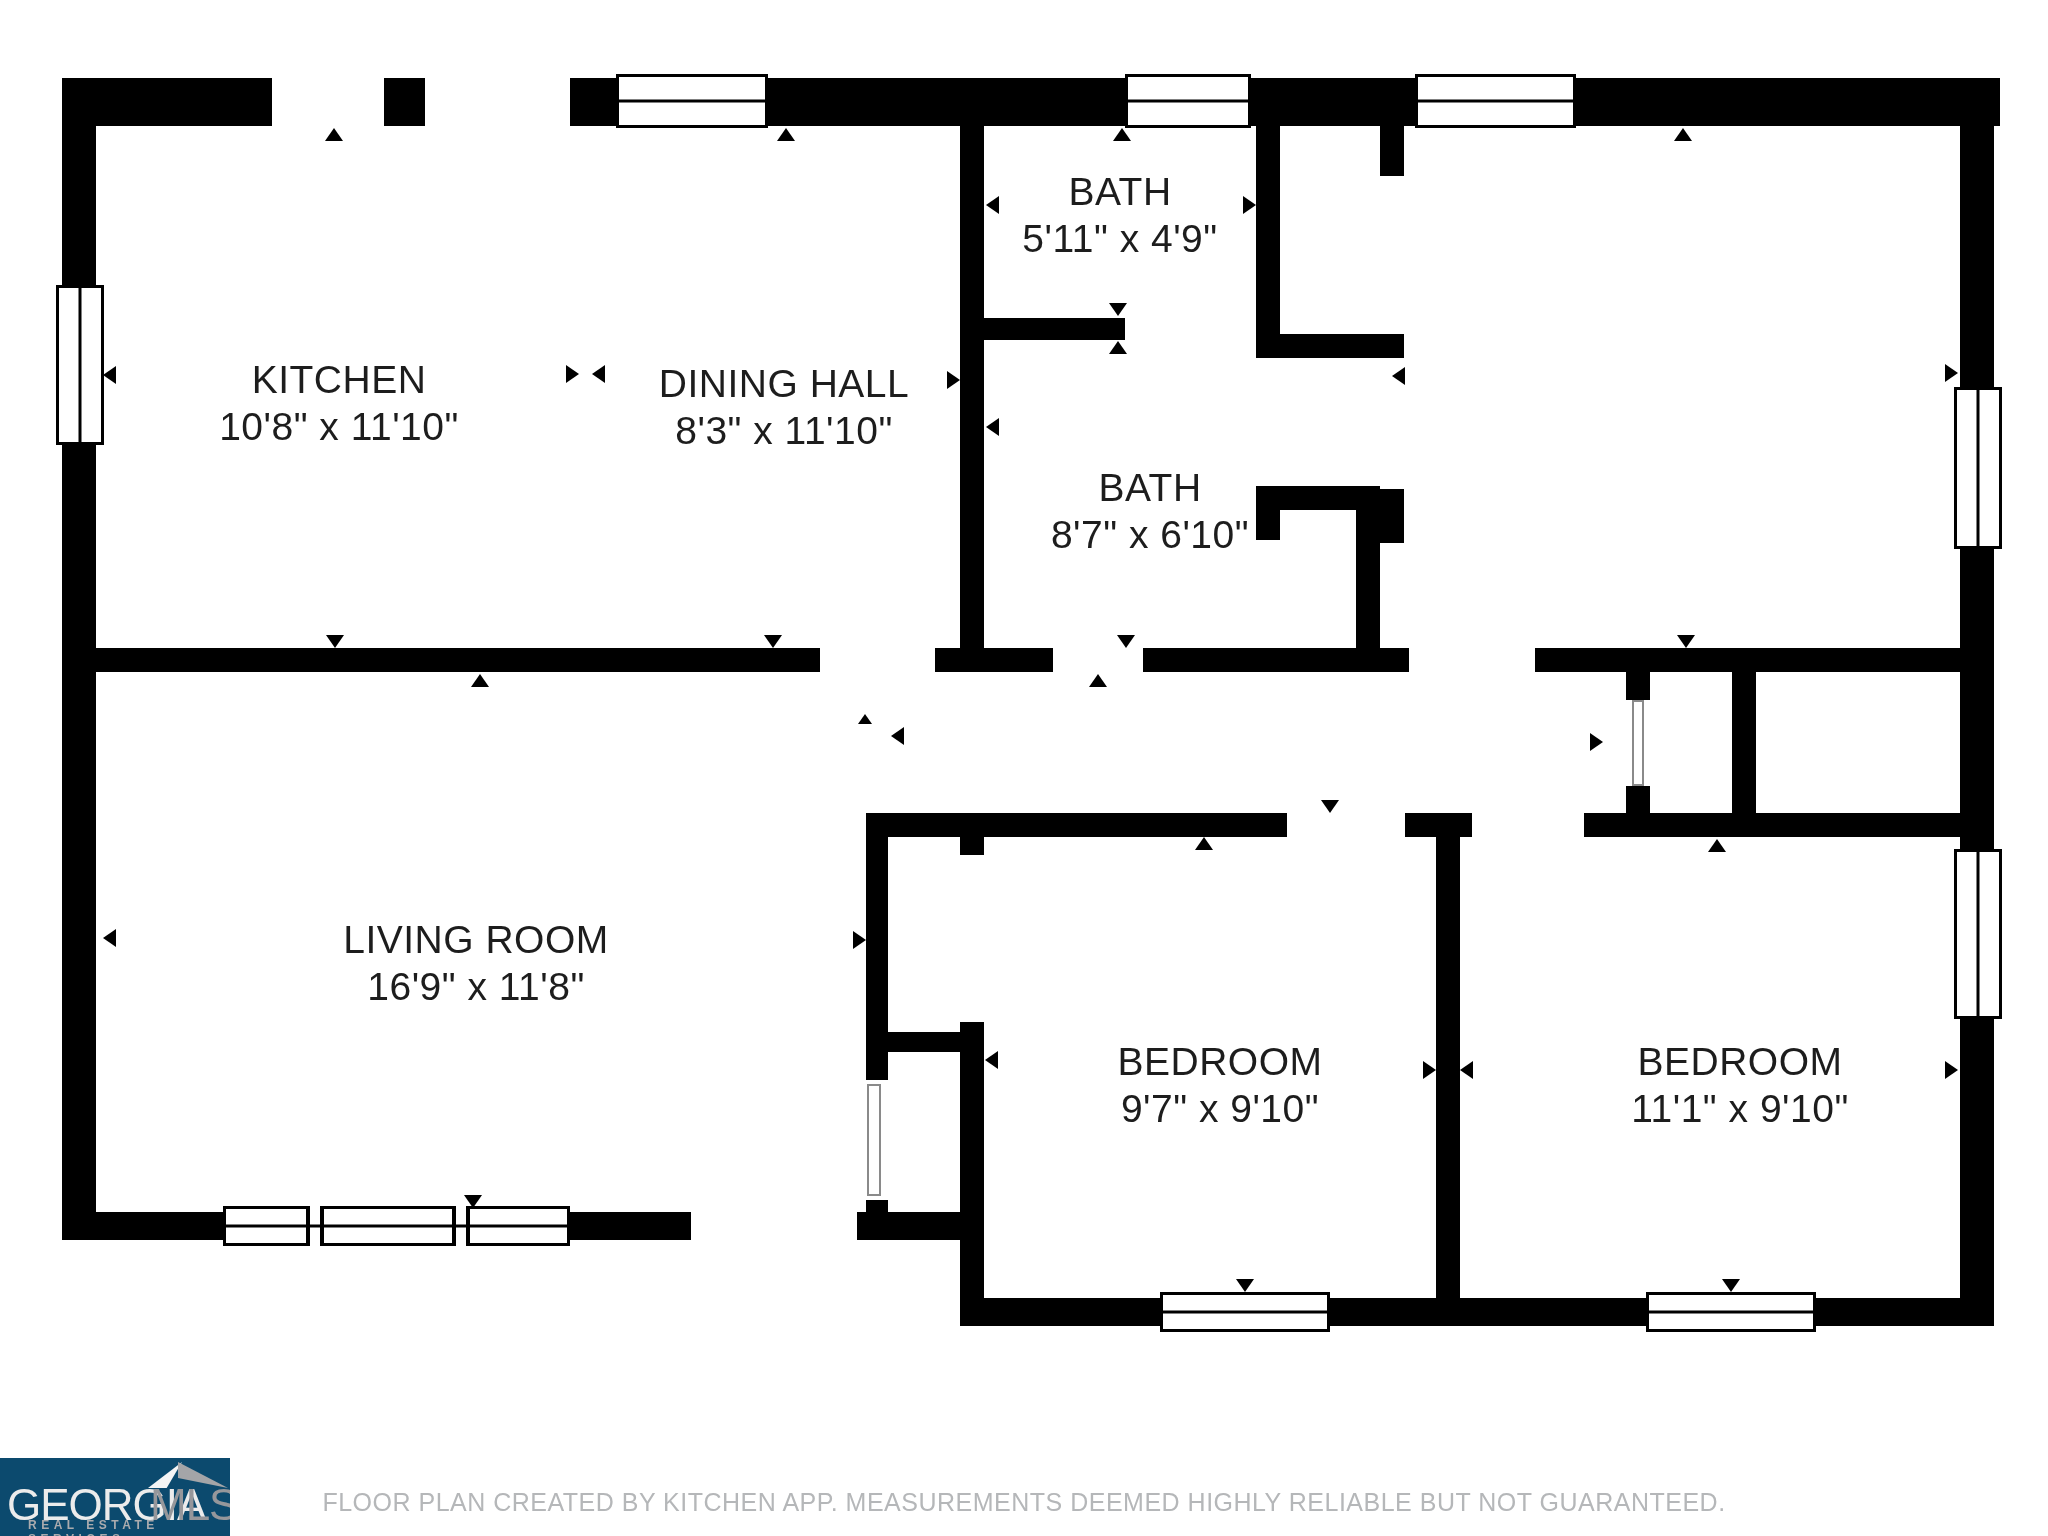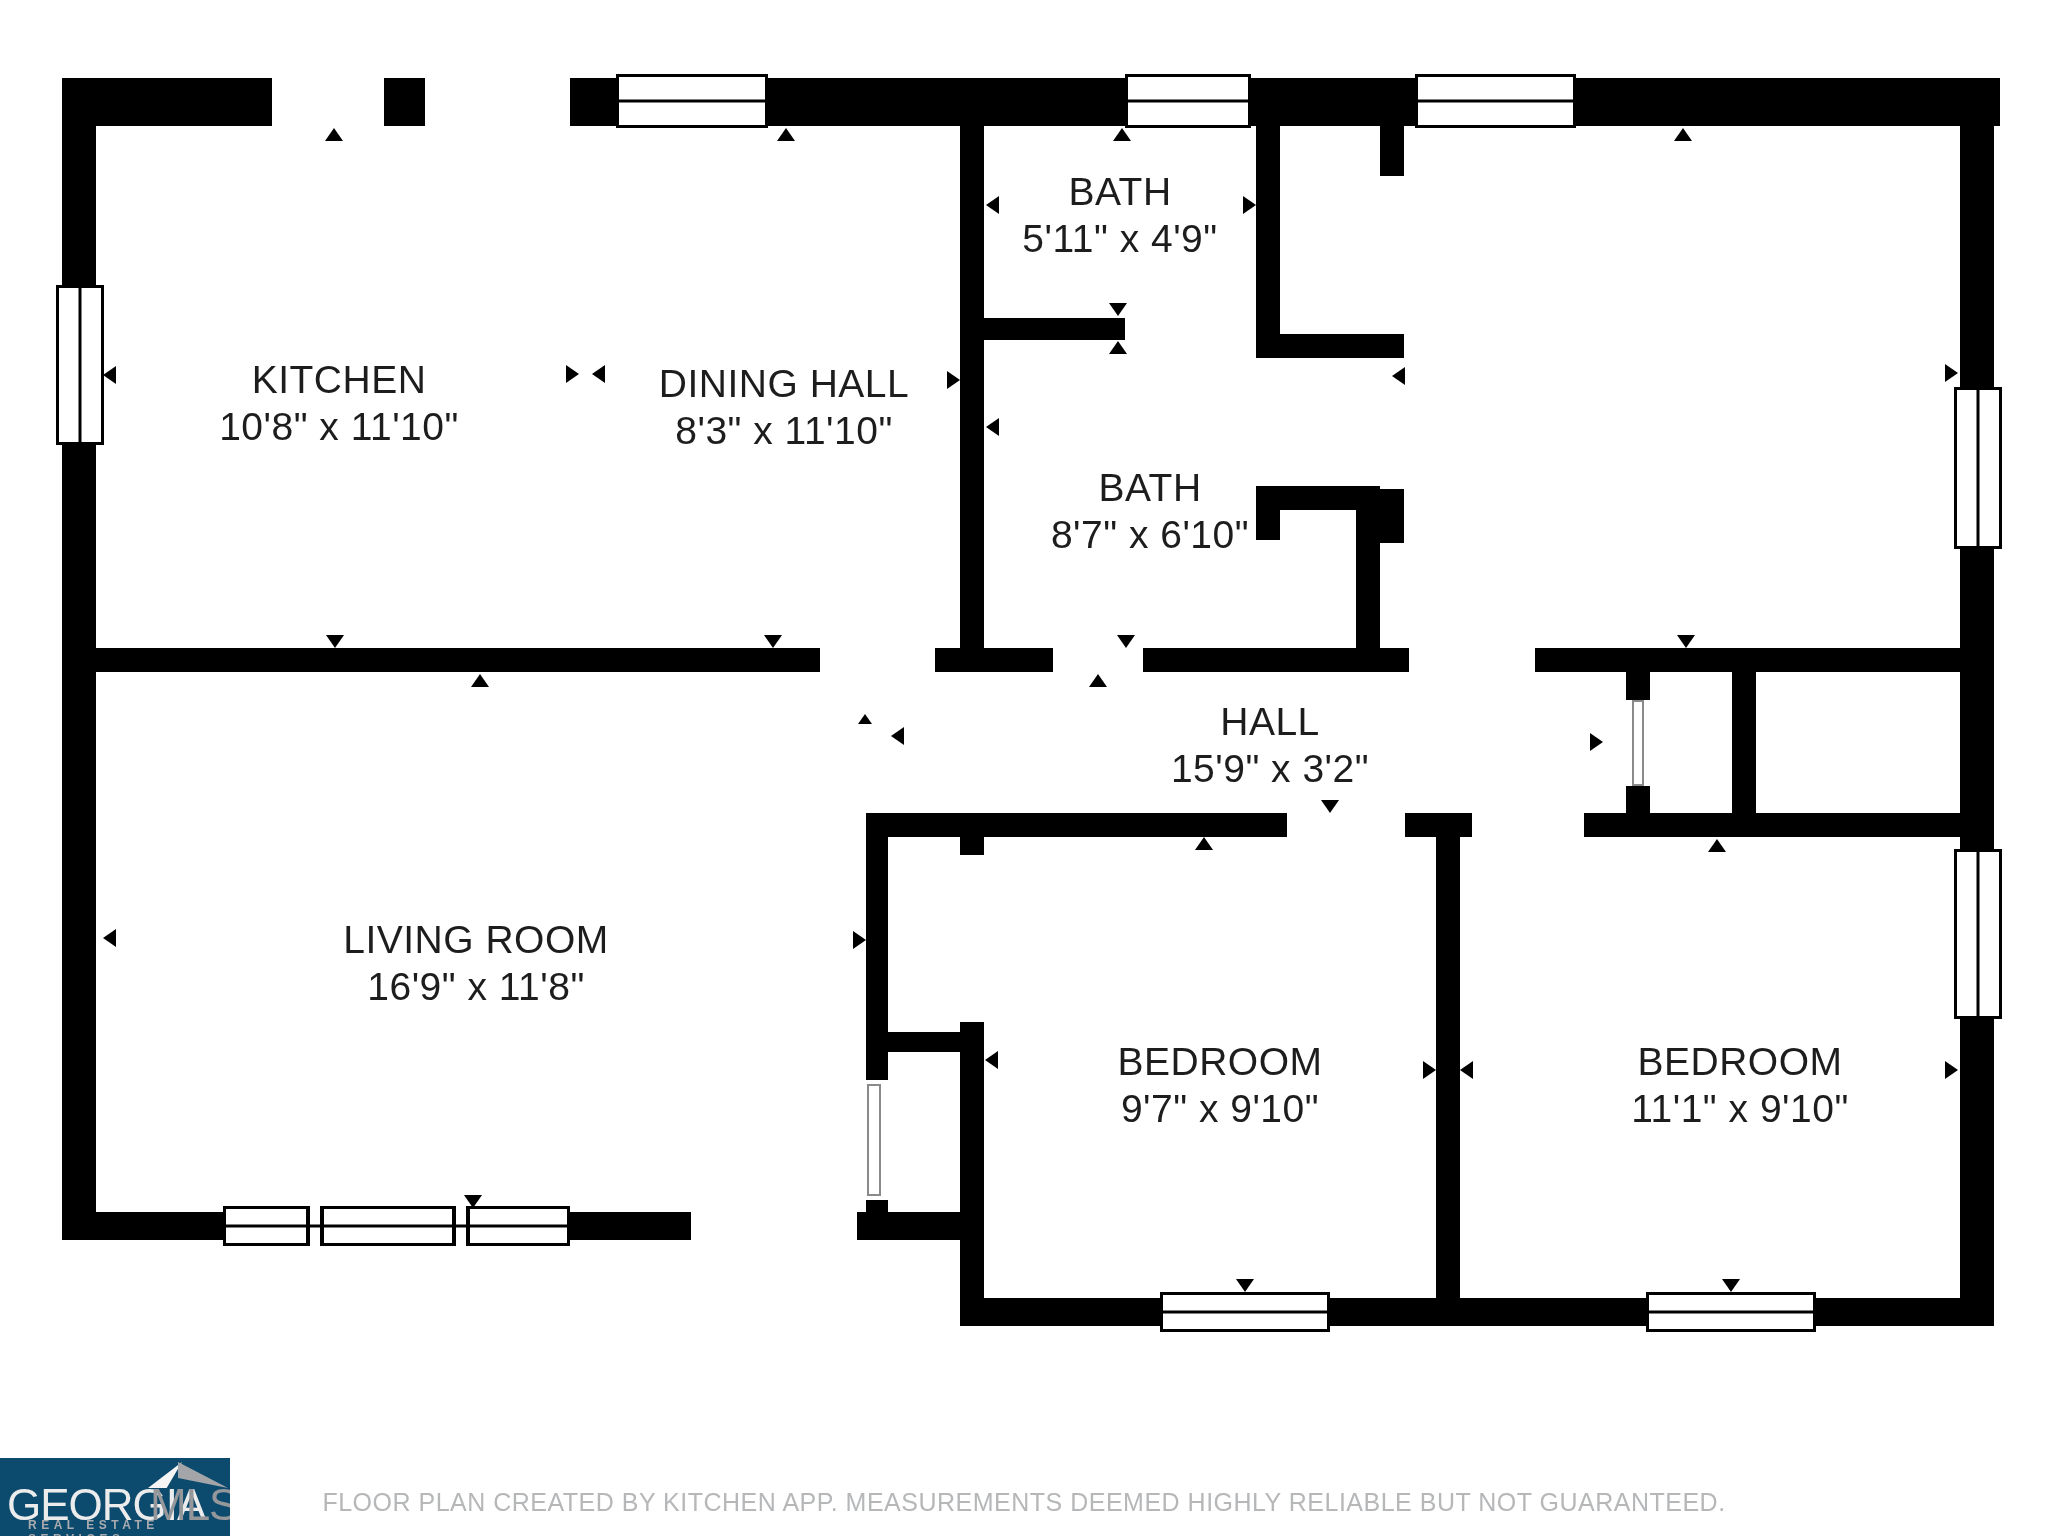--- a/index.html
+++ b/index.html
@@ -144,24 +144,20 @@
     <div class="dm">8'3" x 11'10"</div>
   </div>
   <div class="room" style="left:1120px;top:168px">
     <div class="nm">BATH</div>
     <div class="dm">5'11" x 4'9"</div>
   </div>
   <div class="room" style="left:1150px;top:464px">
     <div class="nm">BATH</div>
     <div class="dm">8'7" x 6'10"</div>
   </div>
-  <div class="room" style="left:1270px;top:698px">
-    <div class="nm">HALL</div>
-    <div class="dm">15'9" x 3'2"</div>
-  </div>
   <div class="room" style="left:476px;top:916px">
     <div class="nm">LIVING ROOM</div>
     <div class="dm">16'9" x 11'8"</div>
   </div>
   <div class="room" style="left:1220px;top:1038px">
     <div class="nm">BEDROOM</div>
     <div class="dm">9'7" x 9'10"</div>
   </div>
   <div class="room" style="left:1740px;top:1038px">
     <div class="nm">BEDROOM</div>

